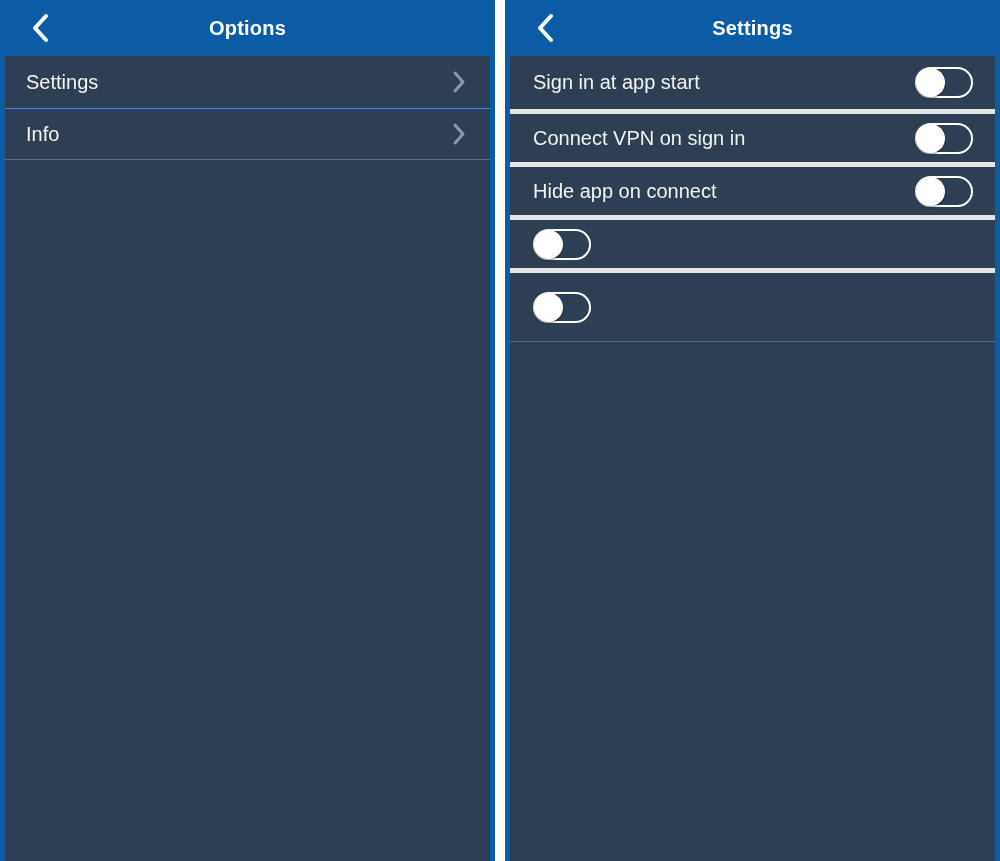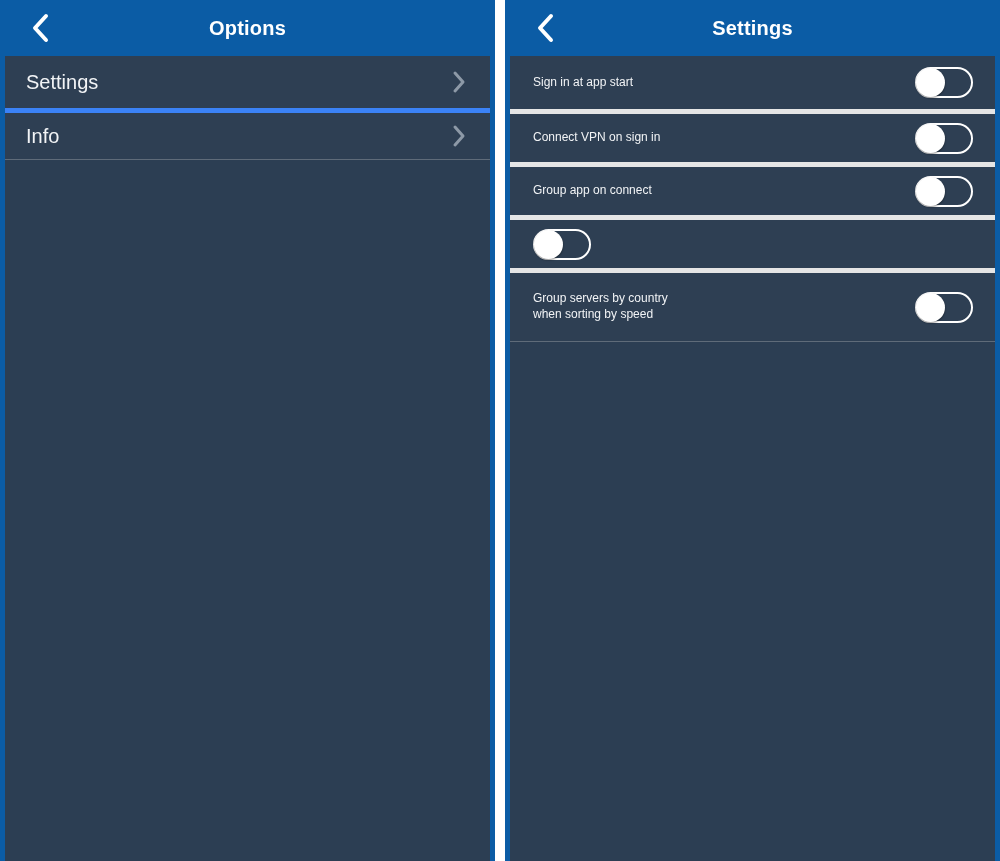--- a/index.html
+++ b/index.html
@@ -77,21 +77,21 @@
 
   .list-row {
     position: relative;
     height: 52px;
     background: #2e3f53;
     display: flex;
     align-items: center;
     padding: 0 16px 0 21px;
     cursor: pointer;
   }
-  .list-row + .list-row { border-top: 5px solid #3b82f6; }
+  .list-row + .list-row { border-top: 1px solid #3b82f6; }
   .list-row:last-child { border-bottom: 1px solid #5f6b79; }
 
   .list-label {
     color: #f2f4f6;
     font-size: 20px;
     flex: 1 1 auto;
     line-height: 1;
   }
 
   .chev-right {
@@ -115,21 +115,21 @@
     padding: 0 22px 0 23px;
     cursor: pointer;
   }
   .setting-row + .setting-row { border-top: 5px solid #e5e5e5; }
   .setting-row:last-child { border-bottom: 1px solid #5f6b79; }
 
   .setting-row.two-line { min-height: 74px; }
 
   .setting-label {
     color: #f2f4f6;
-    font-size: 12px;
+    font-size: 20px;
     line-height: 1.32;
     flex: 1 1 auto;
     padding-right: 12px;
   }
   .setting-label .line { display: block; }
 
   
   .toggle {
     position: relative;
     flex: 0 0 auto;
@@ -224,38 +224,34 @@
         <div class="setting-label">
           <span class="line">Connect VPN on sign in</span>
         </div>
         <div class="toggle" aria-label="Off">
           <span class="knob"></span>
         </div>
       </div>
 
       <div class="setting-row">
         <div class="setting-label">
-          <span class="line">Group app on connect</span>
+          <span class="line">Hide app on connect</span>
         </div>
         <div class="toggle" aria-label="Off">
           <span class="knob"></span>
         </div>
       </div>
 
       <div class="setting-row">
         <div class="toggle" aria-label="Off">
           <span class="knob"></span>
         </div>
       </div>
 
       <div class="setting-row two-line">
-        <div class="setting-label">
-          <span class="line">Group servers by country</span>
-          <span class="line">when sorting by speed</span>
-        </div>
         <div class="toggle" aria-label="Off">
           <span class="knob"></span>
         </div>
       </div>
 
     </div>
 
     <div class="settings-filler"></div>
   </div>
 

